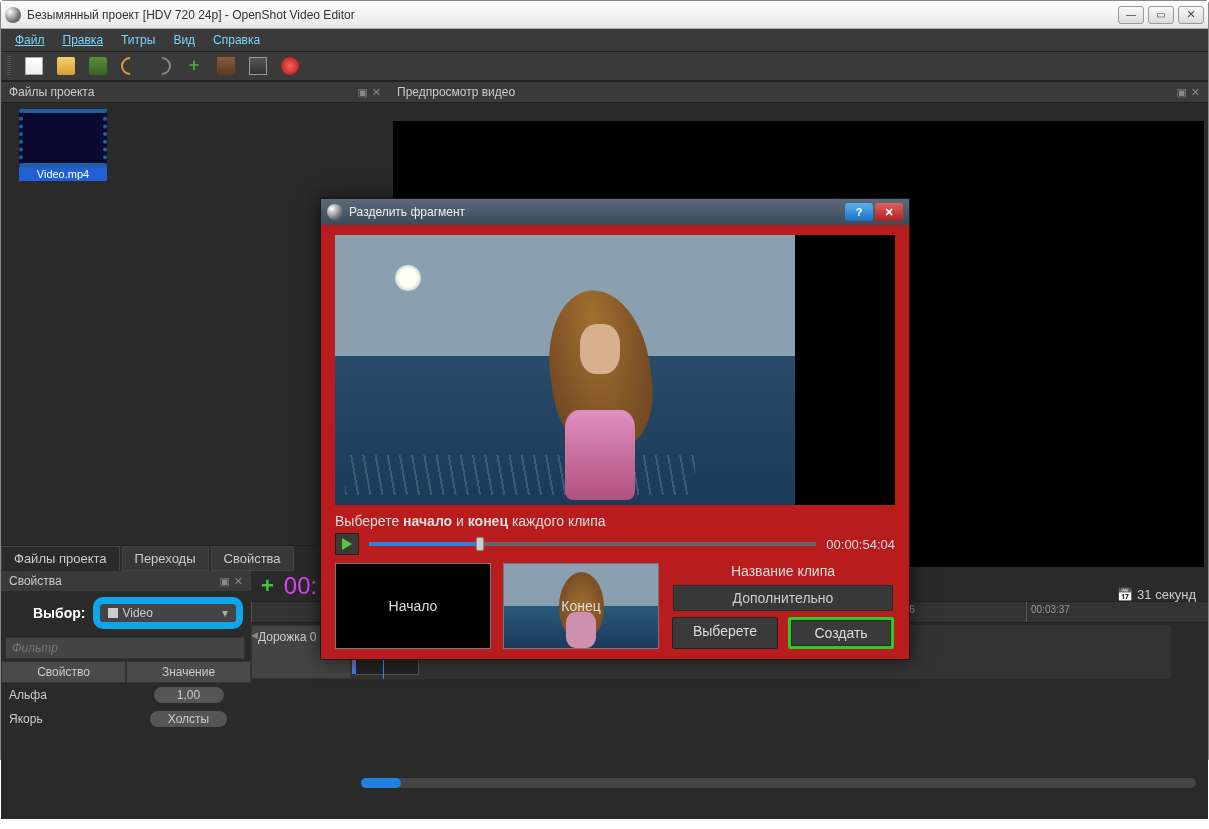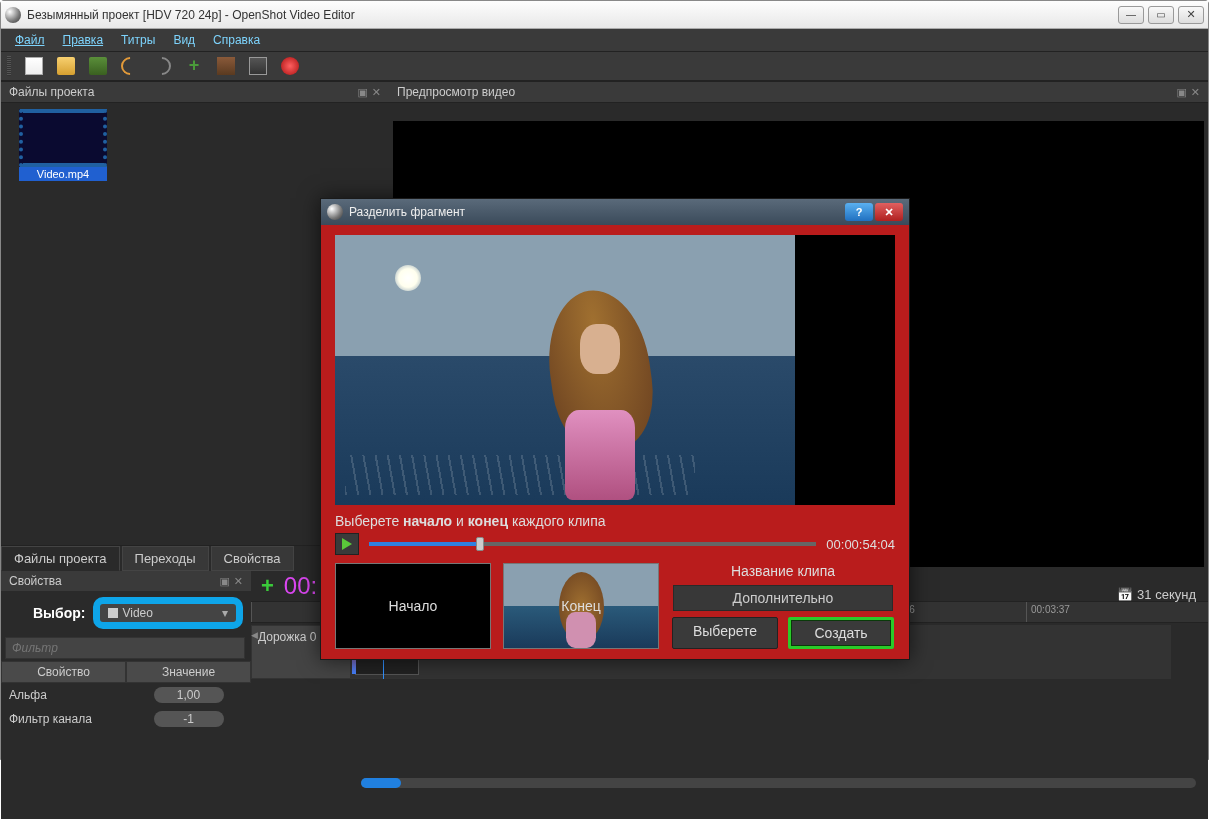--- a/index.html
+++ b/index.html
@@ -213,23 +213,23 @@
         <div>Свойство</div>
         <div>Значение</div>
       </div>
       <div class="prop-row">
         <div>Альфа</div>
         <div>
             <span class="pill">1,00</span>
           </div>
       </div>
       <div class="prop-row">
-        <div>Фильтр канала</div>
+        <div>Якорь</div>
         <div>
-            <span class="pill">-1</span>
+            <span class="pill">Холсты</span>
           </div>
       </div>
     </div>
 
     <div class="timeline-area">
       <div class="tl-header">
         <span class="plus-big">+</span>
         <span class="tl-time">00:</span>
         <span class="tl-seconds">31 секунд</span>
       </div>

